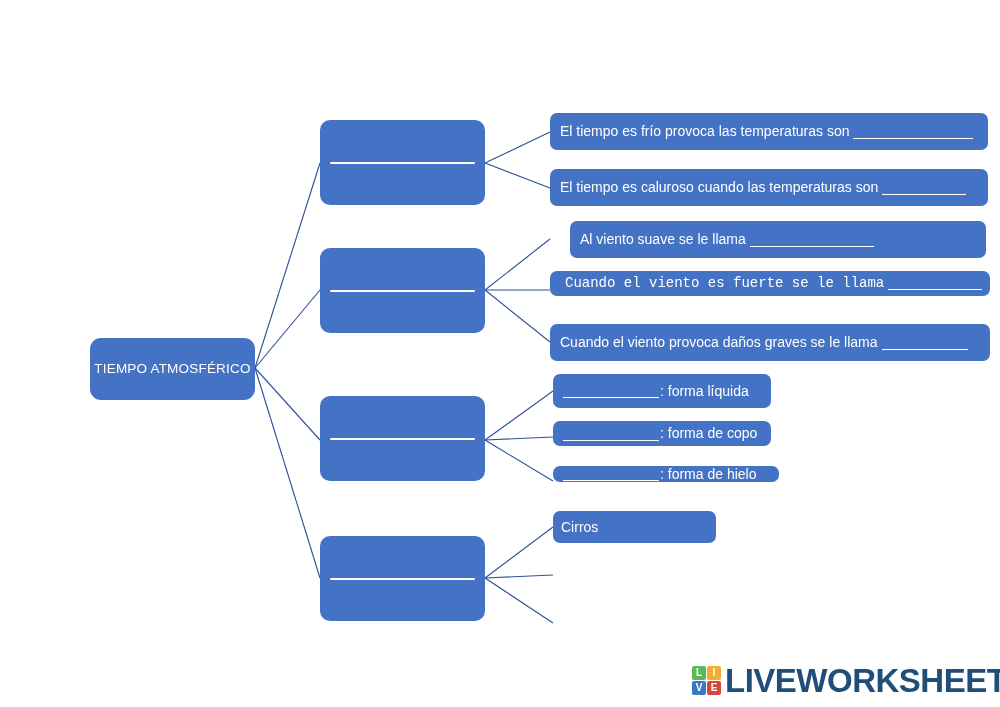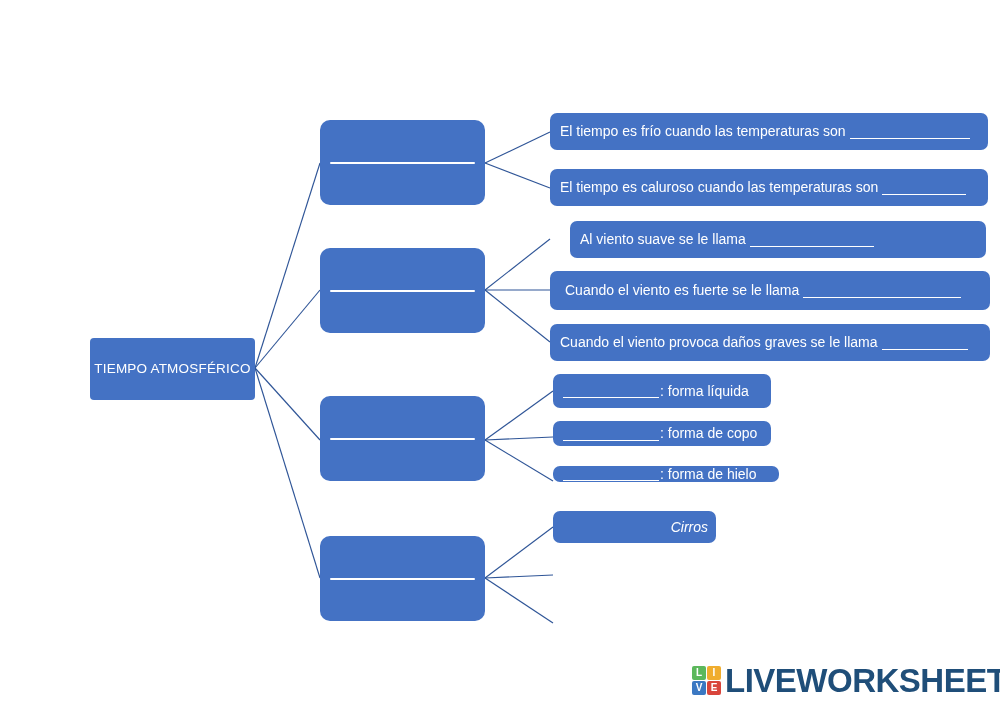--- a/index.html
+++ b/index.html
@@ -37,36 +37,35 @@
     color: #ffffff;
     font-family: "Liberation Sans", sans-serif;
     line-height: 1.2;
     z-index: 2;
   }
   .node-root {
     justify-content: center;
     text-align: right;
     font-size: 13.5px;
     letter-spacing: 0.2px;
-    border-radius: 4px;
+    border-radius: 11px;
   }
   .node-branch {
     justify-content: center;
     border-radius: 10px;
   }
   .node-leaf {
     font-size: 14px;
     padding-left: 10px;
     padding-right: 8px;
     border-radius: 7px;
   }
   .node-leaf.centered {
-    justify-content: flex-end;
+    justify-content: flex-start;
     padding-left: 8px;
-    font-style: italic;
   }
   
   .blank-rule {
     display: block;
     height: 2px;
     background: #ffffff;
     width: 88%;
     border-radius: 1px;
   }
   
@@ -162,30 +161,30 @@
     <span class="blank-rule"></span>
   </div>
   <div class="node node-branch" style="left:320px; top:396px; width:165px; height:85px;">
     <span class="blank-rule"></span>
   </div>
   <div class="node node-branch" style="left:320px; top:536px; width:165px; height:85px;">
     <span class="blank-rule"></span>
   </div>
 
   <div class="node node-leaf" style="left:550px; top:113px; width:438px; height:37px;">
-    <span class="leaf-text"><span>El tiempo es frío cuando las temperaturas son</span><span class="blank-inline" style="min-width:120px;"></span></span>
+    <span class="leaf-text"><span>El tiempo es frío provoca las temperaturas son</span><span class="blank-inline" style="min-width:120px;"></span></span>
   </div>
   <div class="node node-leaf" style="left:550px; top:169px; width:438px; height:37px;">
     <span class="leaf-text"><span>El tiempo es caluroso cuando las temperaturas son</span><span class="blank-inline" style="min-width:84px;"></span></span>
   </div>
 
   <div class="node node-leaf" style="left:550px; top:221px; width:416px; height:37px;margin-left:20px;">
     <span class="leaf-text"><span>Al viento suave se le llama</span><span class="blank-inline" style="min-width:124px;"></span></span>
   </div>
-  <div class="node node-leaf" style="left:550px; top:271px; width:440px; height:39px;">
+  <div class="node node-leaf" style="left:550px; top:271px; width:440px; height:25px;font-family:Liberation Mono, monospace;">
     <span class="leaf-text" style="padding-left:5px;"><span>Cuando el viento es fuerte se le llama</span><span class="blank-inline" style="min-width:158px;"></span></span>
   </div>
   <div class="node node-leaf" style="left:550px; top:324px; width:440px; height:37px;">
     <span class="leaf-text"><span>Cuando el viento provoca daños graves se le llama</span><span class="blank-inline" style="min-width:86px;"></span></span>
   </div>
 
   <div class="node node-leaf" style="left:553px; top:374px; width:218px; height:34px;">
     <span class="leaf-text"><span class="blank-inline" style="min-width:96px; margin-left:0;"></span><span>: forma líquida</span></span>
   </div>
   <div class="node node-leaf" style="left:553px; top:421px; width:218px; height:25px;">

